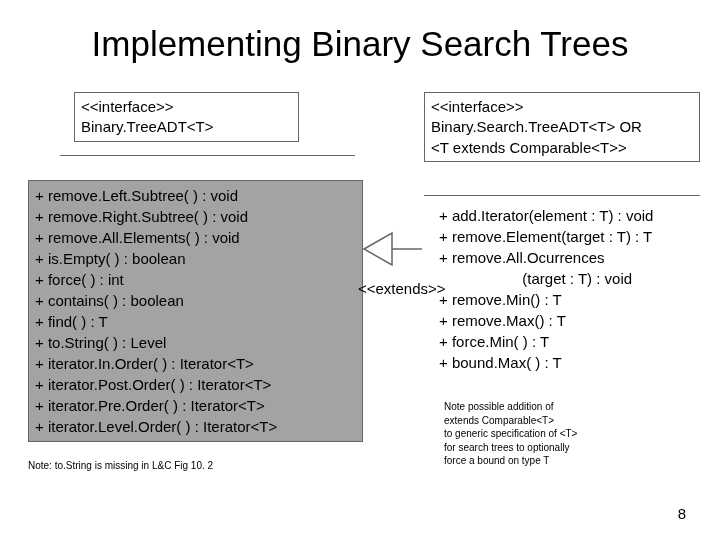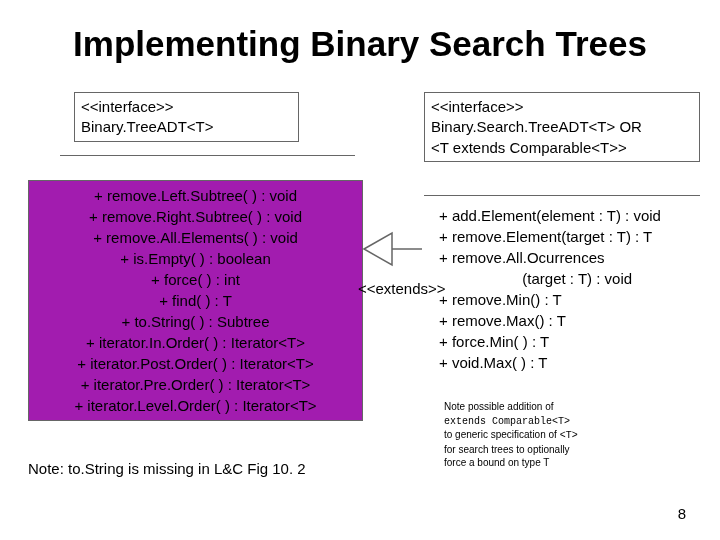--- a/index.html
+++ b/index.html
@@ -8,21 +8,21 @@
     padding: 0;
     width: 720px;
     height: 540px;
     background: #fff;
     font-family: Arial, Helvetica, sans-serif;
     position: relative;
     overflow: hidden;
   }
   .title {
     font-size: 35px;
-    font-weight: 700;
+    font-weight: 400;
     text-align: center;
     padding-top: 24px;
     padding-bottom: 14px;
     letter-spacing: 0;
   }
   .uml-box {
     position: absolute;
     border: 1.5px solid #666;
     background: #fff;
     text-align: left;
@@ -60,22 +60,21 @@
   }
   .uml-body-left {
     position: absolute;
     left: 28px;
     top: 180px;
     width: 335px;
     border: 1.5px solid #666;
     font-size: 15px;
     line-height: 1.4;
     padding: 4px 6px 4px 6px;
-    background: #a21caf;
-    text-align: center;
+    background: #a3a3a3;
   }
   .uml-body-right {
     position: absolute;
     right: 26px;
     top: 205px;
     width: 255px;
     font-size: 15px;
     line-height: 1.4;
   }
   .method-line { white-space: nowrap; }
@@ -90,31 +89,31 @@
     left: 362px;
     top: 227px;
     width: 0;
     height: 0;
   }
   .arrowhead svg { display: block; }
   .note-left {
     position: absolute;
     left: 28px;
     top: 460px;
-    font-size: 15px;
+    font-size: 10px;
   }
   .note-right {
     position: absolute;
     right: 20px;
     top: 400px;
     width: 256px;
     font-size: 10px;
     line-height: 1.35;
   }
-  .mono { font-family: Liberation Mono, monospace; }
+  .mono { font-family: Liberation Sans, sans-serif; }
   .page-num {
     position: absolute;
     right: 34px;
     bottom: 18px;
     font-size: 15px;
   }
 </style>
 </head>
 <body>
 
@@ -132,37 +131,38 @@
   <div>&lt;T extends Comparable&lt;T&gt;&gt;</div>
 </div>
 <div class="uml-underline-right"></div>
 
 <div class="uml-body-left">
   <div class="method-line">+ remove.Left.Subtree( ) : void</div>
   <div class="method-line">+ remove.Right.Subtree( ) : void</div>
   <div class="method-line">+ remove.All.Elements( ) : void</div>
   <div class="method-line">+ is.Empty( ) : boolean</div>
   <div class="method-line">+ force( ) : int</div>
+  <div class="method-line">+ contains( ) : boolean</div>
   <div class="method-line">+ find( ) : T</div>
-  <div class="method-line">+ to.String( ) : Subtree</div>
+  <div class="method-line">+ to.String( ) : Level</div>
   <div class="method-line">+ iterator.In.Order( ) : Iterator&lt;T&gt;</div>
   <div class="method-line">+ iterator.Post.Order( ) : Iterator&lt;T&gt;</div>
   <div class="method-line">+ iterator.Pre.Order( ) : Iterator&lt;T&gt;</div>
   <div class="method-line">+ iterator.Level.Order( ) : Iterator&lt;T&gt;</div>
 </div>
 
 <div class="uml-body-right">
-  <div class="method-line">+ add.Element(element : T) : void</div>
+  <div class="method-line">+ add.Iterator(element : T) : void</div>
   <div class="method-line">+ remove.Element(target : T) : T</div>
   <div class="method-line">+ remove.All.Ocurrences</div>
   <div class="method-line">&nbsp;&nbsp;&nbsp;&nbsp;&nbsp;&nbsp;&nbsp;&nbsp;&nbsp;&nbsp;&nbsp;&nbsp;&nbsp;&nbsp;&nbsp;&nbsp;&nbsp;&nbsp;&nbsp;&nbsp;(target : T) : void</div>
   <div class="method-line">+ remove.Min() : T</div>
   <div class="method-line">+ remove.Max() : T</div>
   <div class="method-line">+ force.Min( ) : T</div>
-  <div class="method-line">+ void.Max( ) : T</div>
+  <div class="method-line">+ bound.Max( ) : T</div>
 </div>
 
 <div class="arrowhead">
   <svg width="60" height="44">
     <polygon points="2,22 30,6 30,38" fill="#fff" stroke="#666" stroke-width="1.5"></polygon>
     <line x1="30" y1="22" x2="60" y2="22" stroke="#666" stroke-width="1.5"></line>
   </svg>
 </div>
 
 <div class="extends-label">&lt;&lt;extends&gt;&gt;</div>

